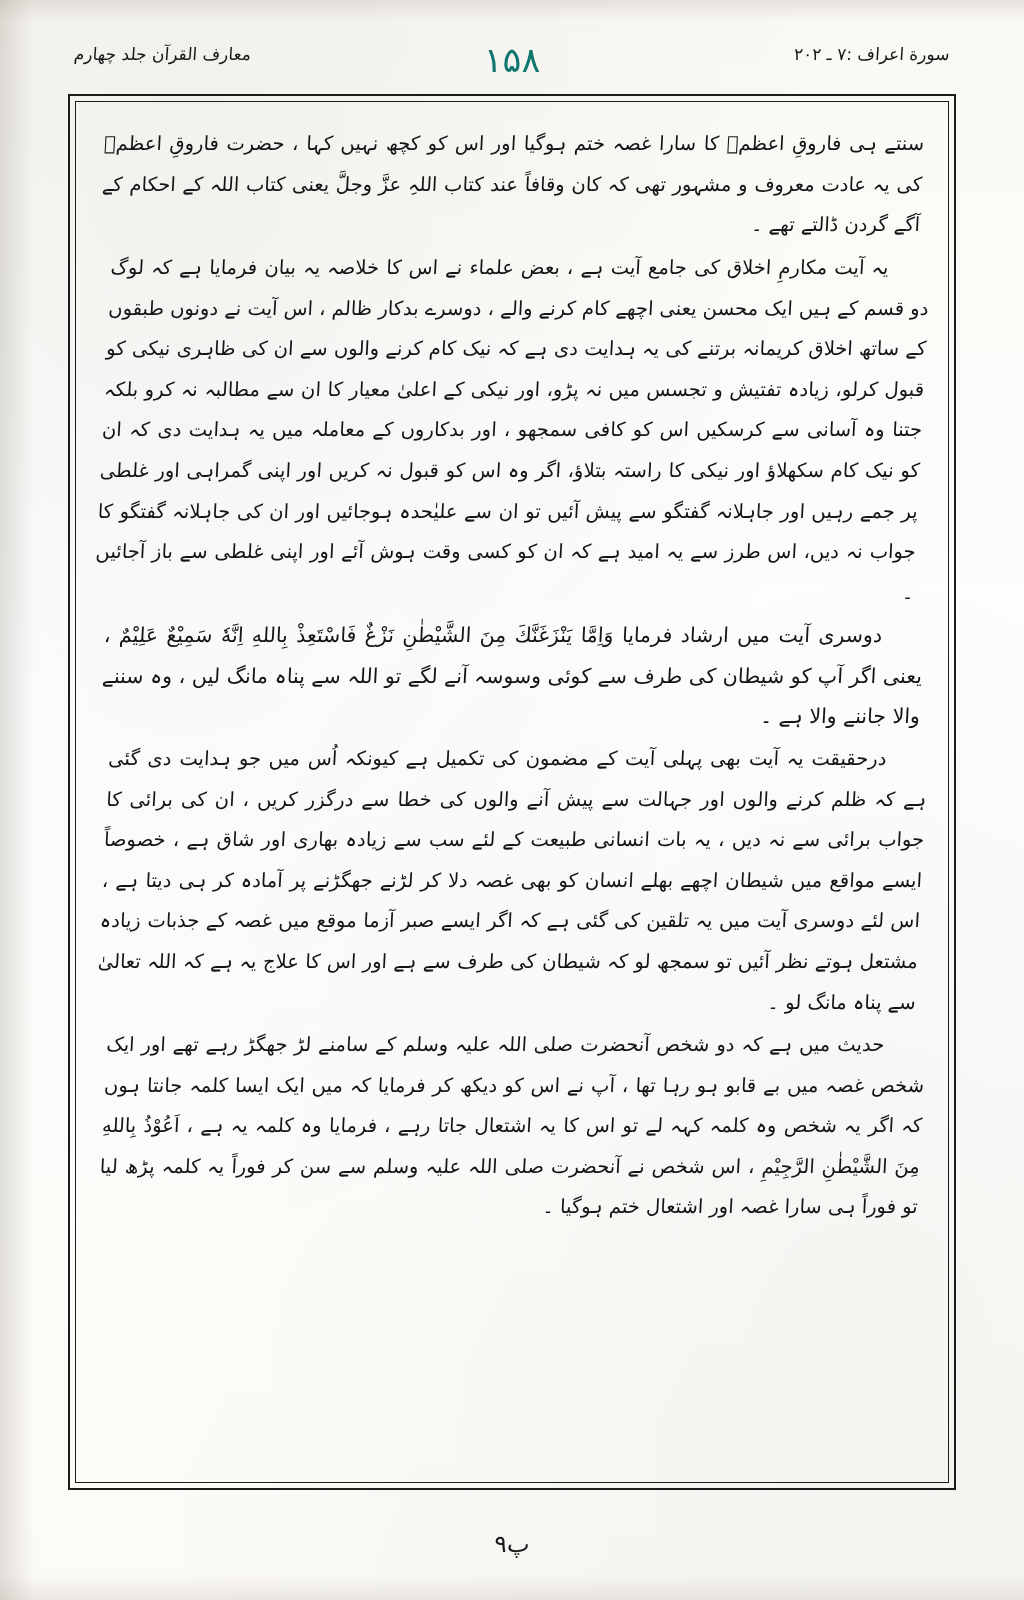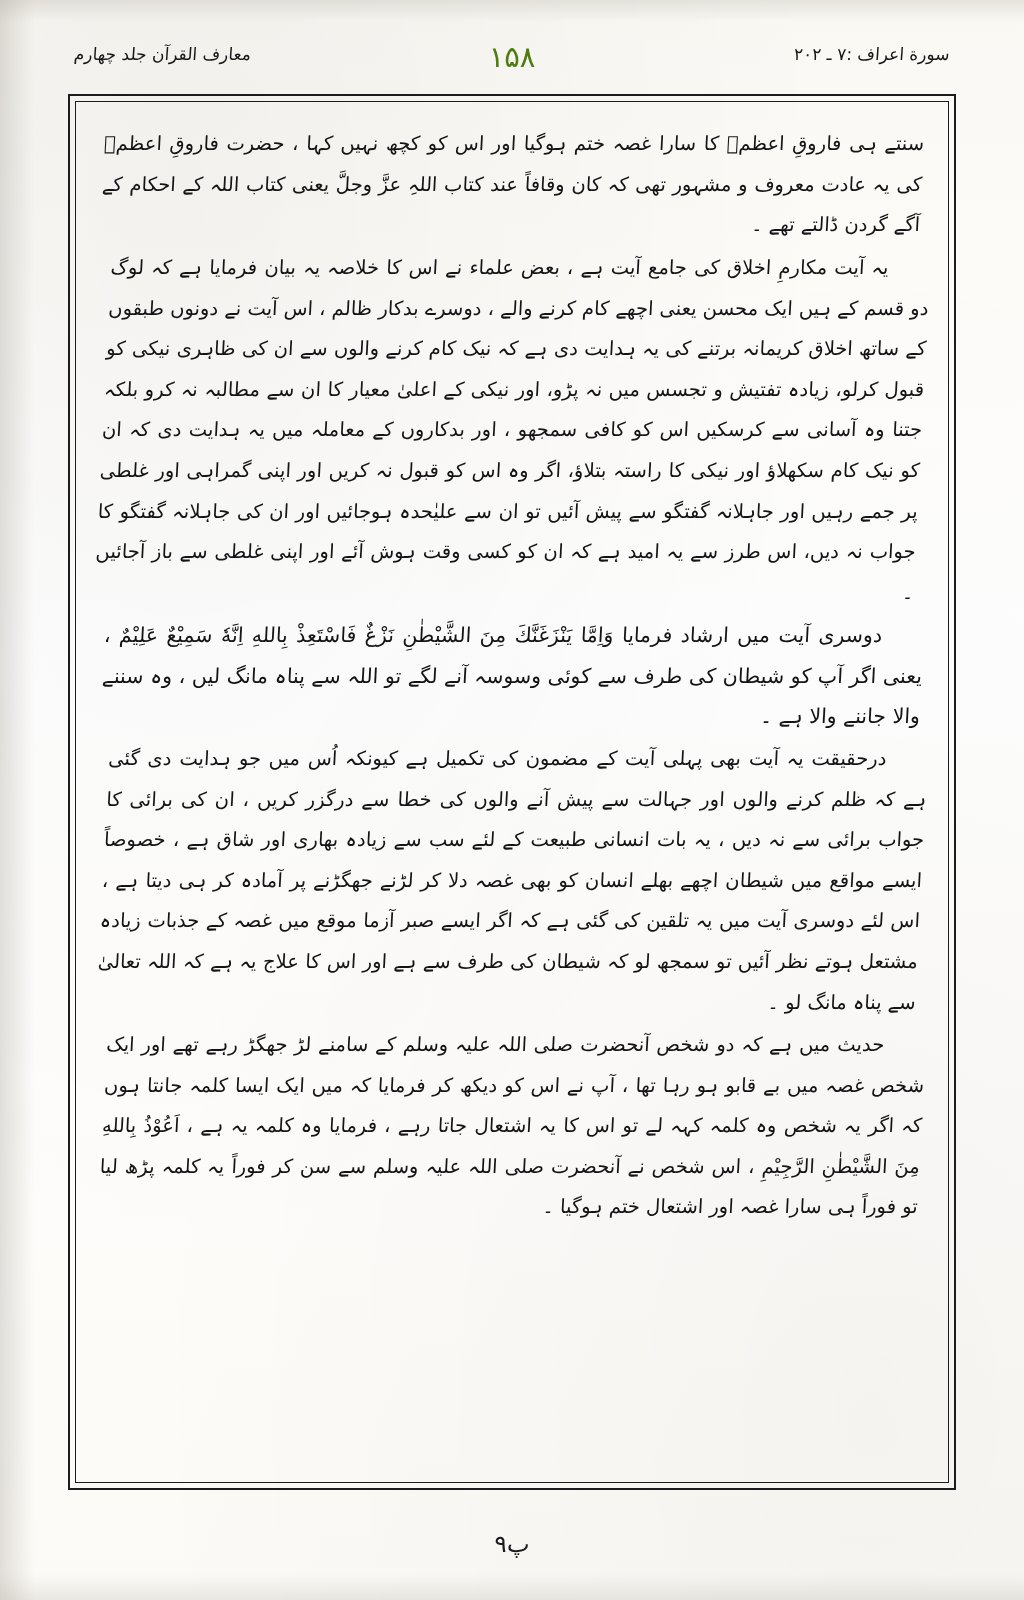--- a/index.html
+++ b/index.html
@@ -53,24 +53,24 @@
     white-space: nowrap;
     font-family: "DejaVu Sans", sans-serif;
     transform: skewX(-4deg);
   }
   .header-center {
     position: absolute;
     left: 0;
     right: 0;
     top: -4px;
     text-align: center;
-    font-size: 29px;
+    font-size: 35px;
     font-family: "DejaVu Sans", sans-serif;
     letter-spacing: 2px;
-    color: #4d7c0f;
+    color: #0f766e;
   }
 
   
   .frame-outer {
     position: absolute;
     top: 94px;
     left: 68px;
     width: 888px;
     height: 1396px;
     border: 2.2px solid #1c1c1e;

